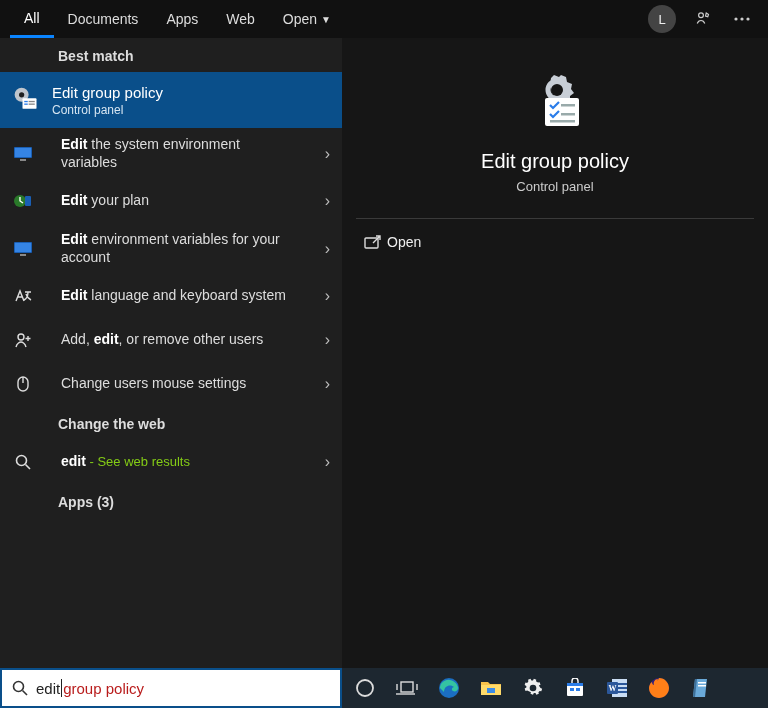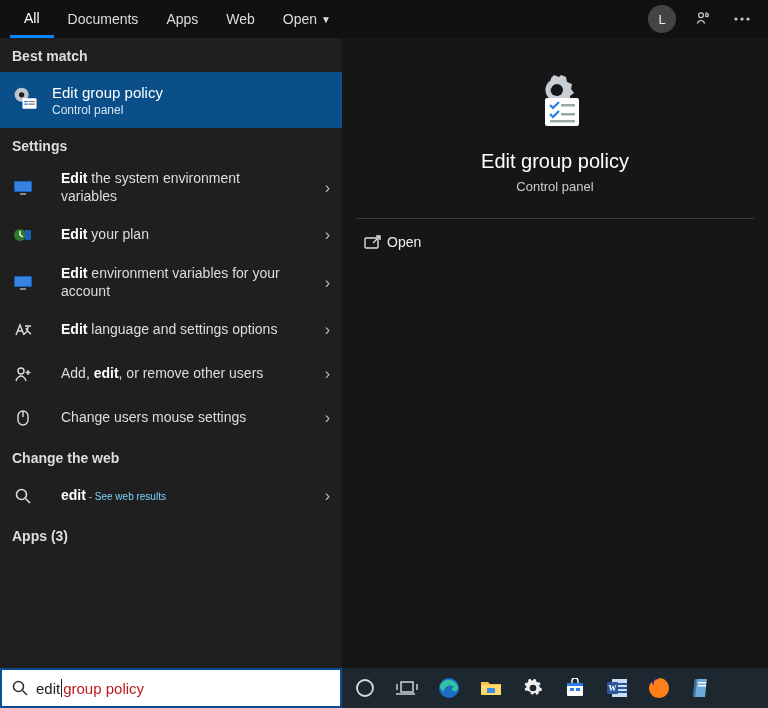--- a/index.html
+++ b/index.html
@@ -43,20 +43,21 @@
   .main { flex:1; display:flex; min-height:0; }
   .left {
     width: 342px;
     background: #1f1f1f;
     display:flex; flex-direction:column;
     overflow: hidden;
   }
   .section-header {
     color:#ddd; font-size: 14px; font-weight:600;
     padding: 10px 12px 8px;
+    margin-left: 46px;
   }
   .best-match {
     background:#0a4f8a;
     display:flex; align-items:center;
     padding: 8px 12px;
     gap: 12px;
     height: 56px;
   }
   .bm-icon {
     width:28px; height:28px;
@@ -67,21 +68,21 @@
     display:flex; align-items:center;
     padding: 8px 12px;
     min-height:44px;
     gap: 27px;
     cursor:pointer;
   }
   .li-icon { width:22px; display:flex; align-items:center; justify-content:center; flex-shrink:0;}
   .li-text { flex:1; color:#ddd; font-size:14px; line-height:1.25; }
   .li-text b { color:#fff; font-weight:600;}
   .chevron { color:#bbb; font-size:16px; }
-  .web-sub { color:#7dd3fc; font-size:10px;text-align:right;}
+  .web-sub { color:#84cc16; font-size:13px;text-align:right;}
   
   .right {
     flex:1; background:#161616;
     display:flex; flex-direction:column;
     align-items:stretch;
   }
   .preview-top {
     display:flex; flex-direction:column; align-items:center;
     padding: 34px 0 24px;
   }
@@ -172,21 +173,20 @@
             <rect x="19" y="17" width="7" height="1.5" fill="#888"></rect>
             <rect x="19" y="20" width="7" height="1.5" fill="#888"></rect>
           </svg>
         </div>
         <div class="bm-text">
           <div class="title">Edit group policy</div>
           <div class="sub">Control panel</div>
         </div>
       </div>
 
-      <div class="section-header">Settings</div>
 
       <div class="list-item">
         <div class="li-icon">
           <svg width="20" height="16" viewBox="0 0 20 16">
               <rect x="1" y="1" width="18" height="11" rx="1" fill="#1a5fb4"></rect>
               <rect x="2" y="2" width="16" height="9" fill="#3584e4"></rect>
               <rect x="7" y="13" width="6" height="2" fill="#888"></rect>
             </svg>
         </div>
         <div class="li-text"><b>Edit</b><span> the system environment variables</span></div>
@@ -217,21 +217,21 @@
         <div class="chevron">›</div>
       </div>
 
       <div class="list-item">
         <div class="li-icon">
           <svg width="18" height="16" viewBox="0 0 18 16" stroke="#ddd" stroke-width="1.4" fill="none">
             <path d="M2 13L6 3l4 10M3.5 9h5"></path>
               <path d="M11 4h6M14 4c0 4-2 7-4 8M12 6c1 3 3 5 5 6"></path>
           </svg>
         </div>
-        <div class="li-text"><b>Edit</b><span> language and settings options</span></div>
+        <div class="li-text"><b>Edit</b><span> language and keyboard system</span></div>
         <div class="chevron">›</div>
       </div>
 
       <div class="list-item">
         <div class="li-icon">
           <svg width="18" height="16" viewBox="0 0 18 16" stroke="#ddd" stroke-width="1.4" fill="none">
             <circle cx="7" cy="5" r="3"></circle>
               <path d="M2 15c1-4 4-5 5-5s4 1 5 5"></path>
               <path d="M14 4v5M11.5 6.5h5"></path>
           </svg>

